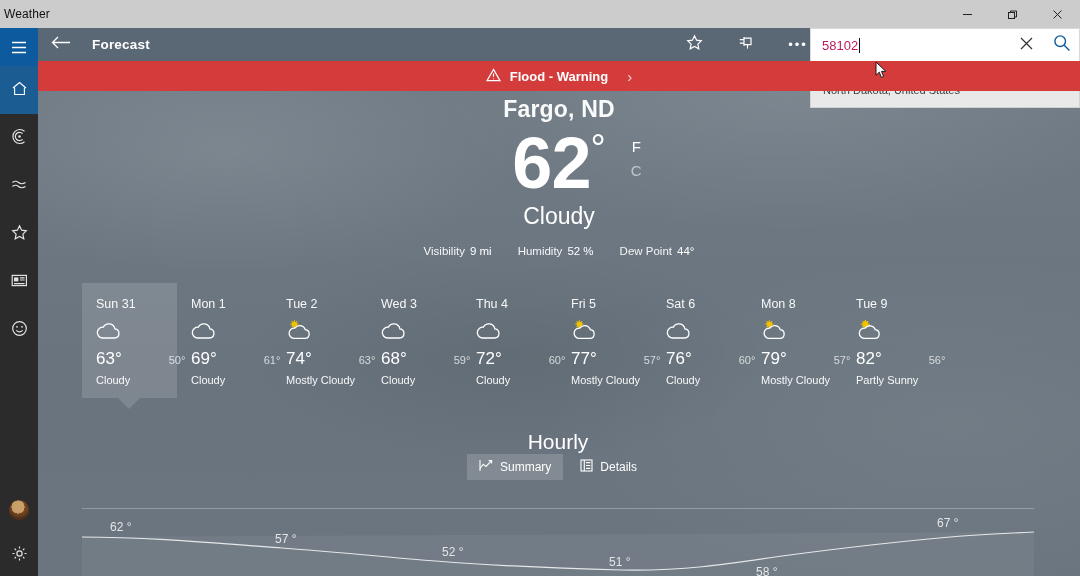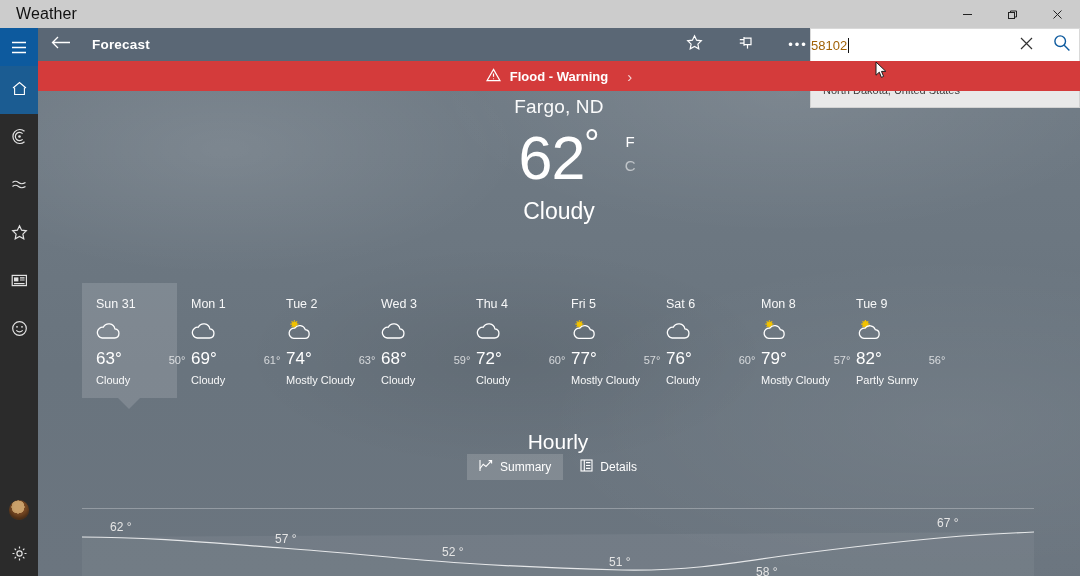--- a/index.html
+++ b/index.html
@@ -10,21 +10,21 @@
     -webkit-font-smoothing:antialiased;
   }
   .app { position:relative; width:1080px; height:576px; overflow:hidden; }
 
   
   .titlebar {
     position:absolute; top:0; left:0; width:1080px; height:28px;
     background:#cccccc; display:flex; align-items:center;
   }
   .titlebar .title {
-    font-size:16px; color:#111; margin-left:16px; letter-spacing:.1px;
+    font-size:12px; color:#111; margin-left:4px; letter-spacing:.1px;
   }
   .wincontrols { position:absolute; right:0; top:0; height:28px; display:flex; }
   .wc { width:45px; height:28px; display:flex; align-items:center; justify-content:center;
         color:#222; font-size:12px; }
   .wc svg { display:block; }
 
   
   .rail {
     position:absolute; left:0; top:28px; width:38px; height:548px;
     background:#2b2b2b; display:flex; flex-direction:column; align-items:center;
@@ -57,21 +57,21 @@
   .cmdicon { width:52px; height:33px; display:flex; align-items:center; justify-content:center; color:#fff; }
   .dots { letter-spacing:2px; font-size:13px; line-height:8px; }
 
   
   .searchwrap { position:absolute; left:810px; top:28px; width:270px; }
   .searchbox {
     width:270px; height:33px; background:#fff; display:flex; align-items:center;
     border:1px solid #d9d9d9; border-bottom:none;
   }
   .searchtext {
-    flex:1 1 auto; font-size:13px; color:#a16207; padding-left:0;
+    flex:1 1 auto; font-size:13px; color:#be185d; padding-left:11px;
     white-space:nowrap; overflow:hidden; position:relative;
   }
   .caret {
     display:inline-block; width:1px; height:15px; background:#111;
     vertical-align:-3px; margin-left:1px;
   }
   .sbtn { width:35px; height:33px; display:flex; align-items:center; justify-content:center; color:#444; }
   .suggestlist { width:270px; background:#e9e9e9; border:1px solid #d2d2d2; border-top:none; }
   .suggest {
     display:flex; align-items:center; padding:7px 12px 9px 12px; position:relative;
@@ -95,23 +95,23 @@
     background:
       radial-gradient(ellipse 420px 180px at 18% 22%, rgba(255,255,255,.10), rgba(255,255,255,0) 70%),
       radial-gradient(ellipse 500px 200px at 72% 12%, rgba(255,255,255,.09), rgba(255,255,255,0) 70%),
       radial-gradient(ellipse 380px 160px at 45% 60%, rgba(0,0,0,.07), rgba(0,0,0,0) 70%),
       radial-gradient(ellipse 600px 240px at 88% 72%, rgba(255,255,255,.06), rgba(255,255,255,0) 70%),
       linear-gradient(180deg,#717c86 0%,#6d7882 30%,#69747e 62%,#6b757f 100%);
   }
 
   
   .current { position:absolute; left:38px; top:96px; width:1042px; text-align:center; color:#fff; }
-  .loc { font-size:19px; font-weight:normal; letter-spacing:.2px; opacity:.97; }
+  .loc { font-size:23px; font-weight:bold; letter-spacing:.2px; opacity:.97; }
   .templine { position:relative; display:inline-block; margin-top:2px; }
-  .bigtemp { font-size:61px; font-weight:400; line-height:76px; letter-spacing:-1px; }
+  .bigtemp { font-size:72px; font-weight:700; line-height:76px; letter-spacing:-1px; }
   .bigdeg  { font-size:38px; font-weight:200; vertical-align:top; line-height:46px; }
   .units {
     position:absolute; right:-36px; top:10px; display:flex; flex-direction:column;
     font-size:15px; line-height:24px; font-weight:300;
   }
   .units .u { opacity:.55; }
   .units .u.sel { opacity:1; }
   .cond { font-size:23px; font-weight:300; margin-top:2px; }
   .stats { margin-top:12px; font-size:11.5px; line-height:18px; }
   .statrow { display:flex; justify-content:center; gap:26px; }
@@ -350,20 +350,31 @@
     <div class="loc">Fargo, ND</div>
     <div class="templine">
       <span class="bigtemp">62</span><span class="bigdeg">°</span>
       <span class="units">
         <span class="u sel">F</span>
         <span class="u">C</span>
       </span>
     </div>
     <div class="cond">Cloudy</div>
     <div class="stats">
+      <div class="statrow">
+        <span class="stat">
+          <span class="lbl">Visibility</span><span class="val">9 mi</span>
+        </span>
+        <span class="stat">
+          <span class="lbl">Humidity</span><span class="val">52 %</span>
+        </span>
+        <span class="stat">
+          <span class="lbl">Dew Point</span><span class="val">44°</span>
+        </span>
+      </div>
     </div>
   </div>
 
   <div class="cards">
 
     <div class="card sel">
       <div class="day">Sun 31</div>
       <div class="ic">
         <svg width="28" height="22" viewBox="0 0 28 22" fill="none" stroke="#fff" stroke-width="1.3">
           <path d="M7.2 19h12.4a4.6 4.6 0 0 0 .3-9.16A6.2 6.2 0 0 0 8.3 8.2 4.9 4.9 0 0 0 7.2 19Z"></path>

